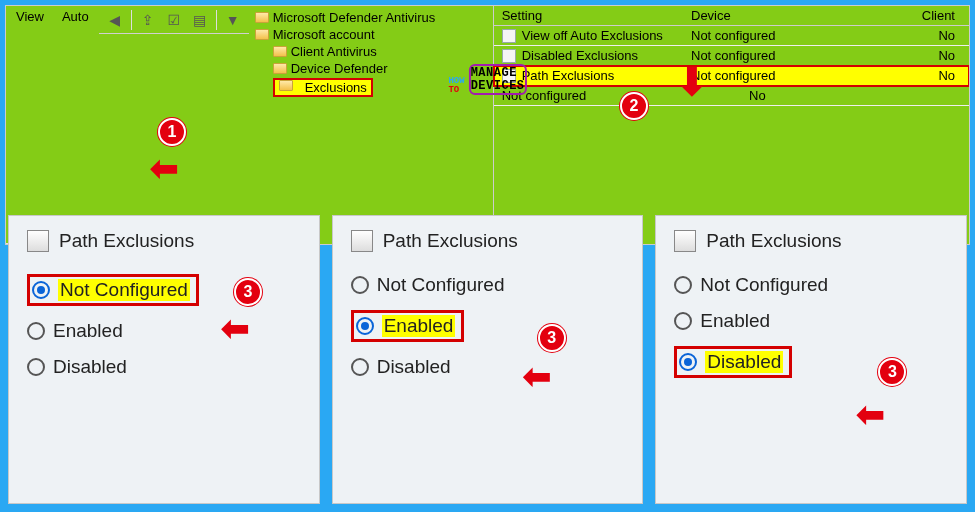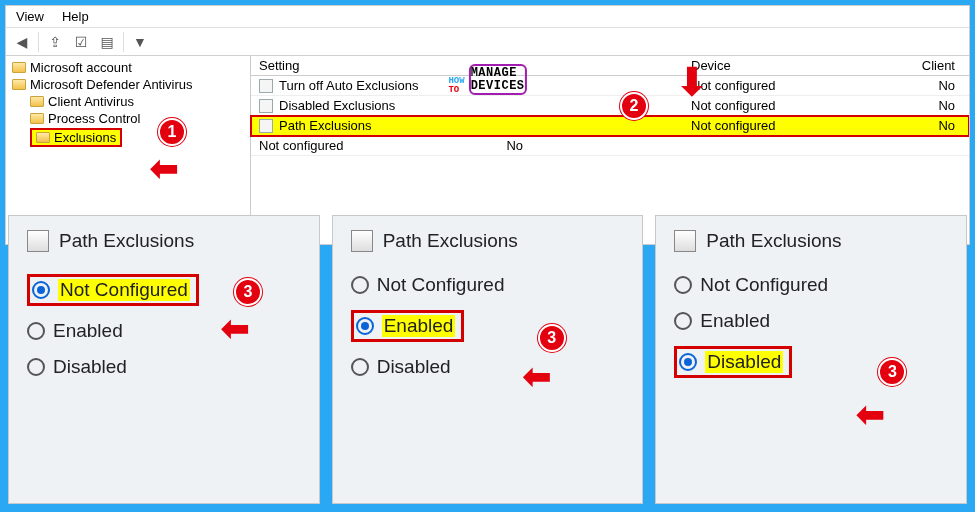--- a/index.html
+++ b/index.html
@@ -10,24 +10,24 @@
     width: 975px;
     height: 512px;
     position: relative;
     overflow: hidden;
   }
   
   .top-window {
     position: absolute;
     top: 5px; left: 5px; right: 5px;
     height: 240px;
-    background: #ffffff;
+    background: #84cc16;
     border: 1px solid #ccc;
     display: flex;
-    flex-direction: column;
+    flex-direction: row;
   }
   .menubar {
     display: flex;
     gap: 18px;
     padding: 3px 10px;
     border-bottom: 1px solid #e0e0e0;
     font-size: 13px;
   }
   .toolbar {
     display: flex;
@@ -195,66 +195,66 @@
     padding:1px 0; font-weight:900; font-size:12px;
     letter-spacing:0.5px; line-height:1.05;margin-top:48px;
   }
 </style>
 </head>
 <body>
 
 <div class="top-window">
   <div class="menubar">
     <span>View</span>
-    <span>Help</span>
+    <span>Auto</span>
   </div>
   <div class="toolbar">
     <span class="tb-icon">◀</span>
     <span class="tb-sep"></span>
     <span class="tb-icon">⇪</span>
     <span class="tb-icon">☑</span>
     <span class="tb-icon">▤</span>
     <span class="tb-sep"></span>
     <span class="tb-icon">▼</span>
   </div>
   <div class="main-split">
     <div class="tree">
       <div class="tree-item">
         <span class="folder-icon"></span>
-        <span>Microsoft account</span>
+        <span>Microsoft Defender Antivirus</span>
       </div>
       <div class="tree-item">
         <span class="folder-icon"></span>
-        <span>Microsoft Defender Antivirus</span>
+        <span>Microsoft account</span>
       </div>
       <div class="tree-item child">
         <span class="folder-icon"></span>
         <span>Client Antivirus</span>
       </div>
       <div class="tree-item child">
         <span class="folder-icon"></span>
-        <span>Process Control</span>
+        <span>Device Defender</span>
       </div>
       <div class="tree-item child">
-        <span class="hl-yellow" style="display:inline-flex;align-items:center;gap:4px;">
+        <span class="hl-yellow" style="display:inline-flex;align-items:flex-start;gap:12px;">
           <span class="folder-icon"></span>
           <span>Exclusions</span>
         </span>
       </div>
     </div>
     <div class="list-pane">
       <div class="list-header">
         <div class="col-setting">Setting</div>
         <div class="col-state">Device</div>
         <div class="col-comment">Client</div>
       </div>
       <div class="list-row">
         <div class="col-setting">
             <span class="setting-icon"></span>
-            <span>Turn off Auto Exclusions</span>
+            <span>View off Auto Exclusions</span>
           </div>
         <div class="col-state">Not configured</div>
         <div class="col-comment">No</div>
       </div>
       <div class="list-row">
         <div class="col-setting">
             <span class="setting-icon"></span>
             <span>Disabled Exclusions</span>
           </div>
         <div class="col-state">Not configured</div>

